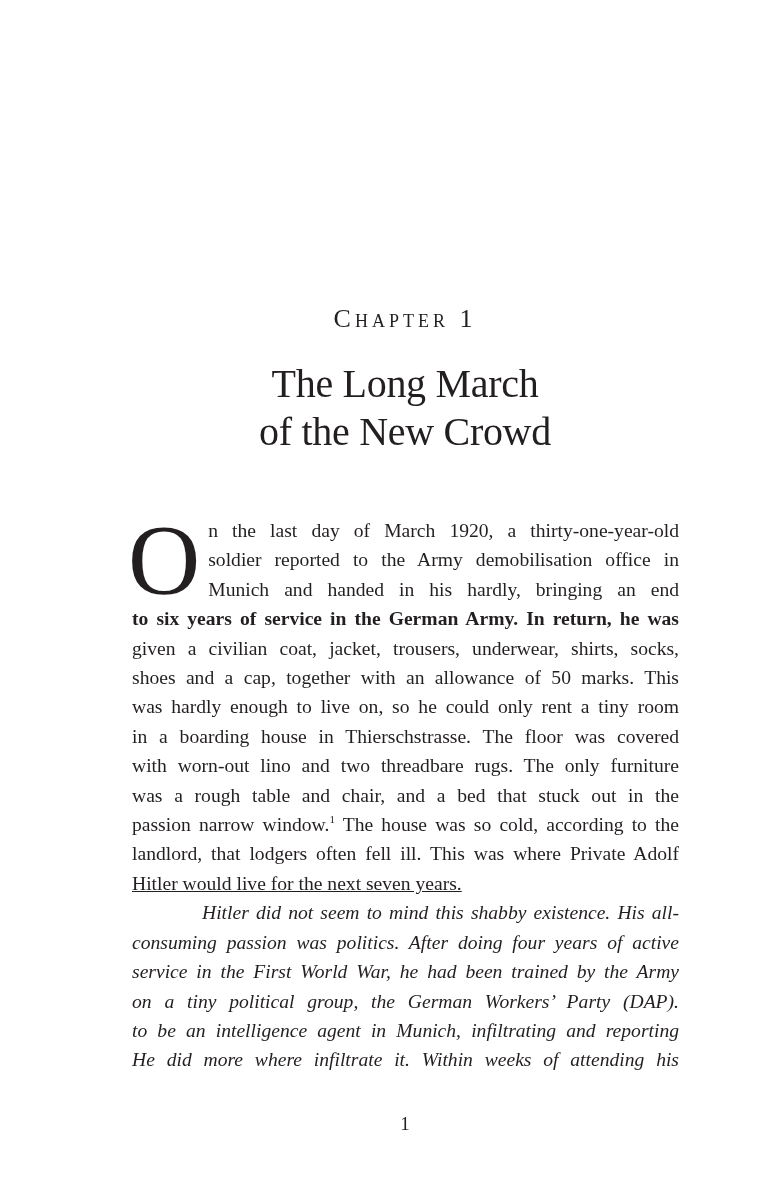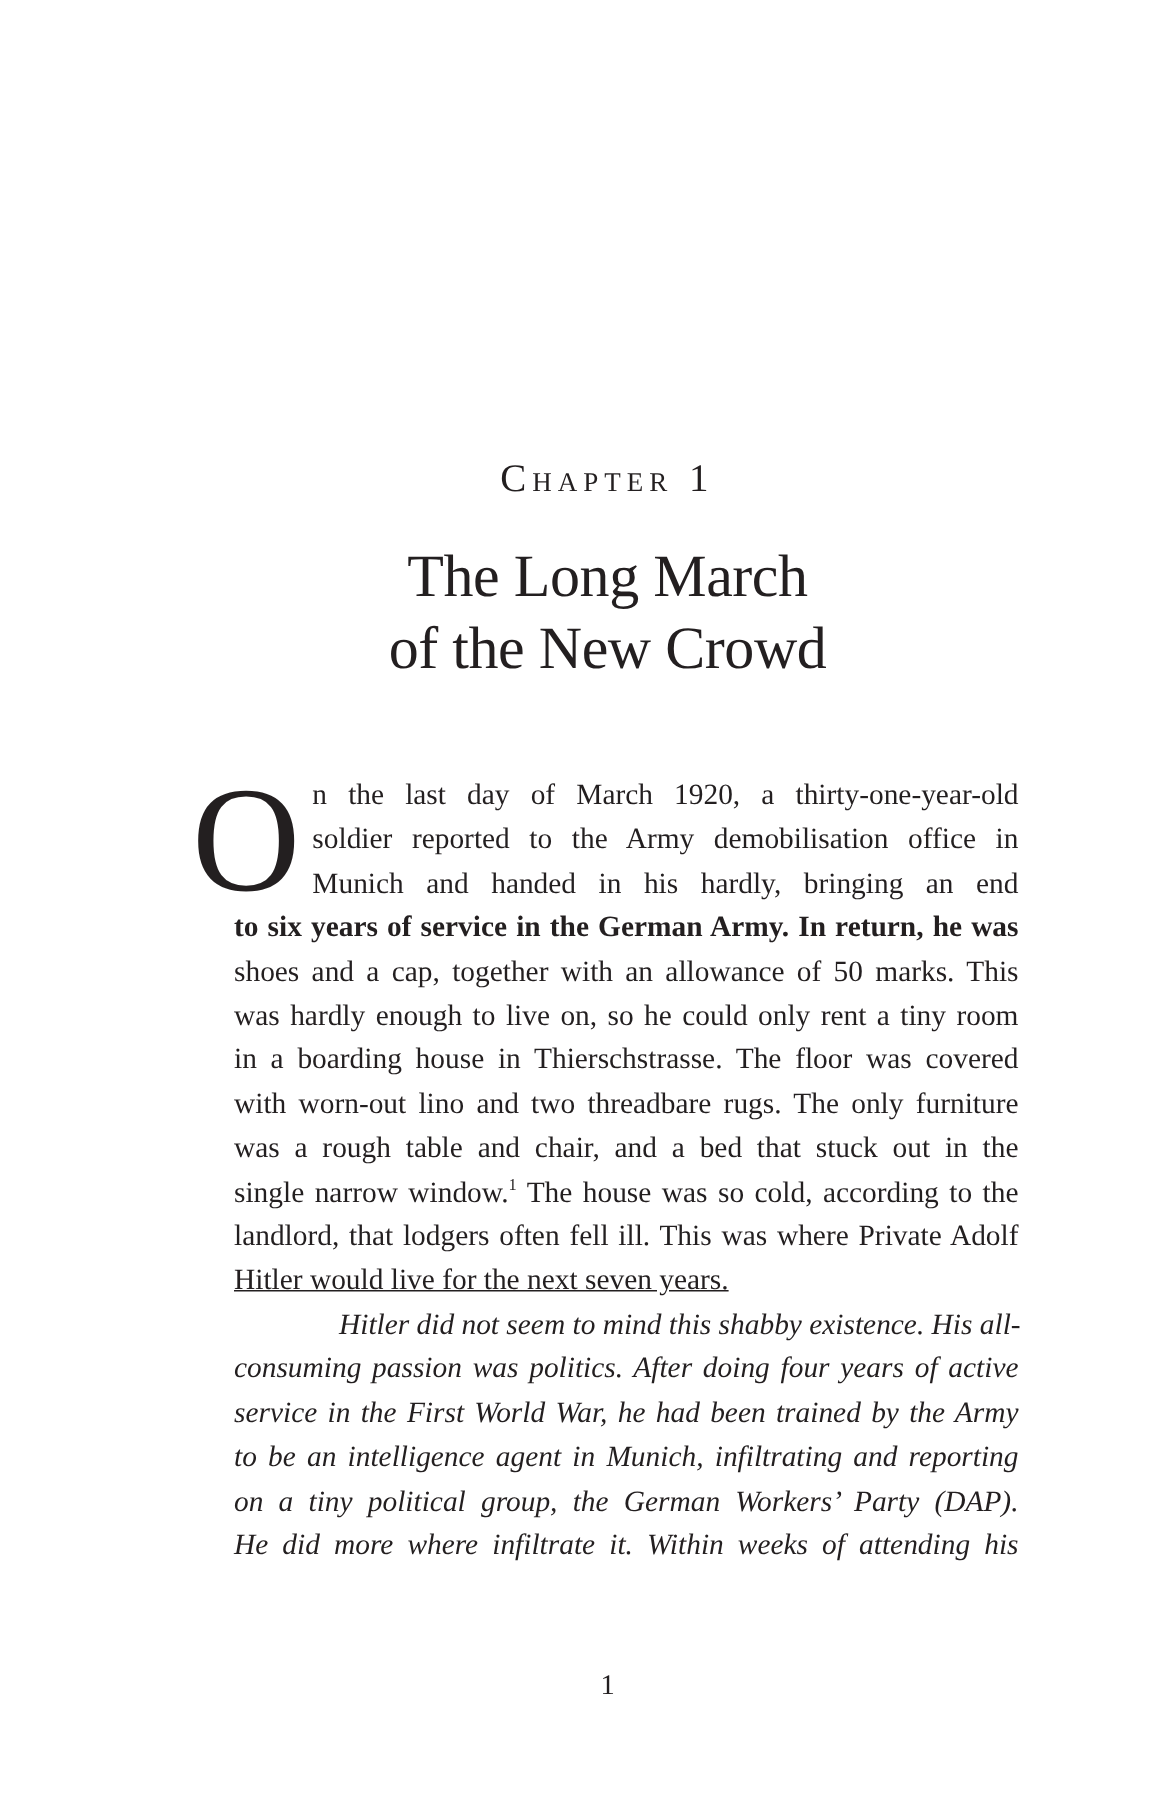--- a/index.html
+++ b/index.html
@@ -58,21 +58,20 @@
     }
     .body-text p.indent {
       text-indent: 35px;
       font-style: italic;
     }
     .body-text .line {
       display: block;
       text-align: justify;
       text-align-last: justify;
       white-space: nowrap;
-      margin-left: 24px;
     }
     .body-text .line.last {
       text-align-last: left;
       text-decoration: underline;
     }
     .dropcap-wrap {
       position: relative;
     }
     .dropcap {
       float: left;
@@ -108,33 +107,34 @@
     <span class="line">of the New Crowd</span>
   </h1>
 
   <div class="body-text">
     <p class="dropcap-wrap">
       <span class="dropcap">O</span>
       <span class="line">n the last day of March 1920, a thirty-one-year-old</span>
       <span class="line">soldier reported to the Army demobilisation office in</span>
       <span class="line">Munich and handed in his hardly, bringing an end</span>
       <span class="line" style="clear:left;font-weight:bold;">to six years of service in the German Army. In return, he was</span>
+      <span class="line">given a civilian coat, jacket, trousers, underwear, shirts, socks,</span>
       <span class="line">shoes and a cap, together with an allowance of 50 marks. This</span>
       <span class="line">was hardly enough to live on, so he could only rent a tiny room</span>
       <span class="line">in a boarding house in Thierschstrasse. The floor was covered</span>
       <span class="line">with worn-out lino and two threadbare rugs. The only furniture</span>
       <span class="line">was a rough table and chair, and a bed that stuck out in the</span>
-      <span class="line"><span>single narrow window.</span><span class="sup">1</span><span> The house was so cold, according to the</span></span>
+      <span class="line"><span>passion narrow window.</span><span class="sup">1</span><span> The house was so cold, according to the</span></span>
       <span class="line">landlord, that lodgers often fell ill. This was where Private Adolf</span>
       <span class="line last">Hitler would live for the next seven years.</span>
     </p>
     <p class="indent">
       <span class="line" style="padding-left:35px; box-sizing:border-box;">Hitler did not seem to mind this shabby existence. His all-</span>
       <span class="line" style="text-indent:0;">consuming passion was politics. After doing four years of active</span>
       <span class="line" style="text-indent:0;">service in the First World War, he had been trained by the Army</span>
+      <span class="line" style="text-indent:0;">on a tiny political group, the German Workers’ Party (DAP).</span>
       <span class="line" style="text-indent:0;">to be an intelligence agent in Munich, infiltrating and reporting</span>
-      <span class="line" style="text-indent:0;">on a tiny political group, the German Workers’ Party (DAP).</span>
       <span class="line" style="text-indent:0;">He did more where infiltrate it. Within weeks of attending his</span>
     </p>
   </div>
 
   <div class="page-number">1</div>
 </div>
 
 </body></html>

